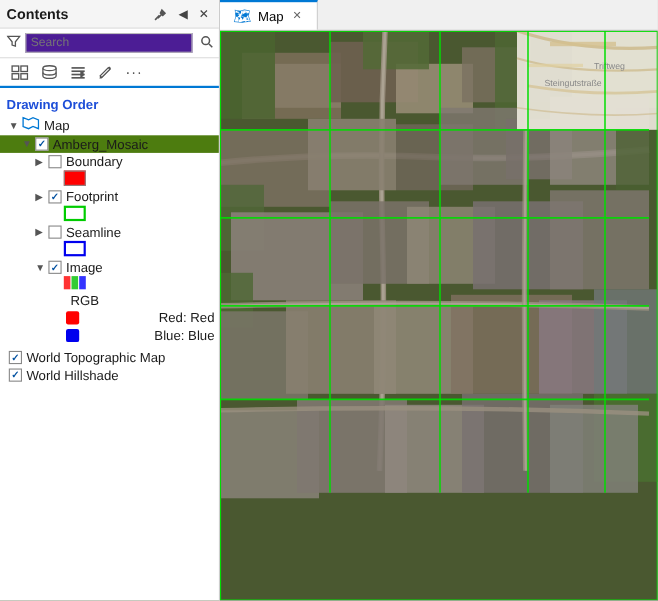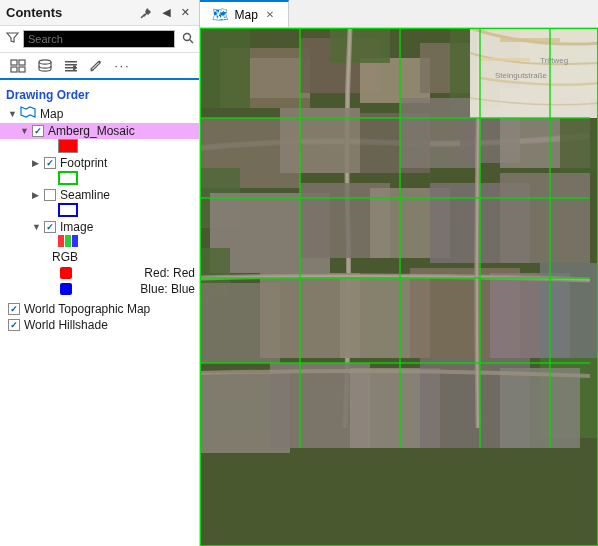--- a/index.html
+++ b/index.html
@@ -70,21 +70,21 @@
       font-size: 13px;
     }
 
     .search-box {
       flex: 1;
       border: 1px solid #bbb;
       padding: 2px 4px;
       font-size: 11px;
       color: #888;
       outline: none;
-      background: #000000;
+      background: #4c1d95;
     }
 
     .search-btn {
       background: none;
       border: none;
       cursor: pointer;
       font-size: 13px;
       color: #555;
       padding: 1px 3px;
     }
@@ -132,26 +132,26 @@
     }
 
     .tree-item {
       display: flex;
       align-items: center;
       padding: 1px 4px;
       cursor: pointer;
       user-select: none;
       white-space: nowrap;
     }
-    .tree-item.selected { background: #f0abfc; }
+    .tree-item.selected { background: #4d7c0f; }
 
     .indent-1 { padding-left: 8px; }
     .indent-2 { padding-left: 20px; }
     .indent-3 { padding-left: 32px; }
-    .indent-4 { padding-left: 32px; margin-left: 20px; }
+    .indent-4 { padding-left: 64px; }
 
     .arrow {
       font-size: 9px;
       color: #555;
       width: 10px;
       display: inline-block;
       margin-right: 2px;
       flex-shrink: 0;
     }
 
@@ -368,20 +368,25 @@
       </span>
       <span class="item-label">Map</span>
     </div>
 
     <div class="tree-item indent-2 selected">
       <span class="arrow down"></span>
       <span class="checkbox checked"></span>
       <span class="item-label">Amberg_Mosaic</span>
     </div>
 
+    <div class="tree-item indent-3">
+      <span class="arrow right"></span>
+      <span class="checkbox unchecked"></span>
+      <span class="item-label">Boundary</span>
+    </div>
 
     <div style="display:flex; align-items:center; padding-left:58px; padding-bottom:2px;">
       <div class="swatch-red"></div>
     </div>
 
     <div class="tree-item indent-3">
       <span class="arrow right"></span>
       <span class="checkbox checked"></span>
       <span class="item-label">Footprint</span>
     </div>

